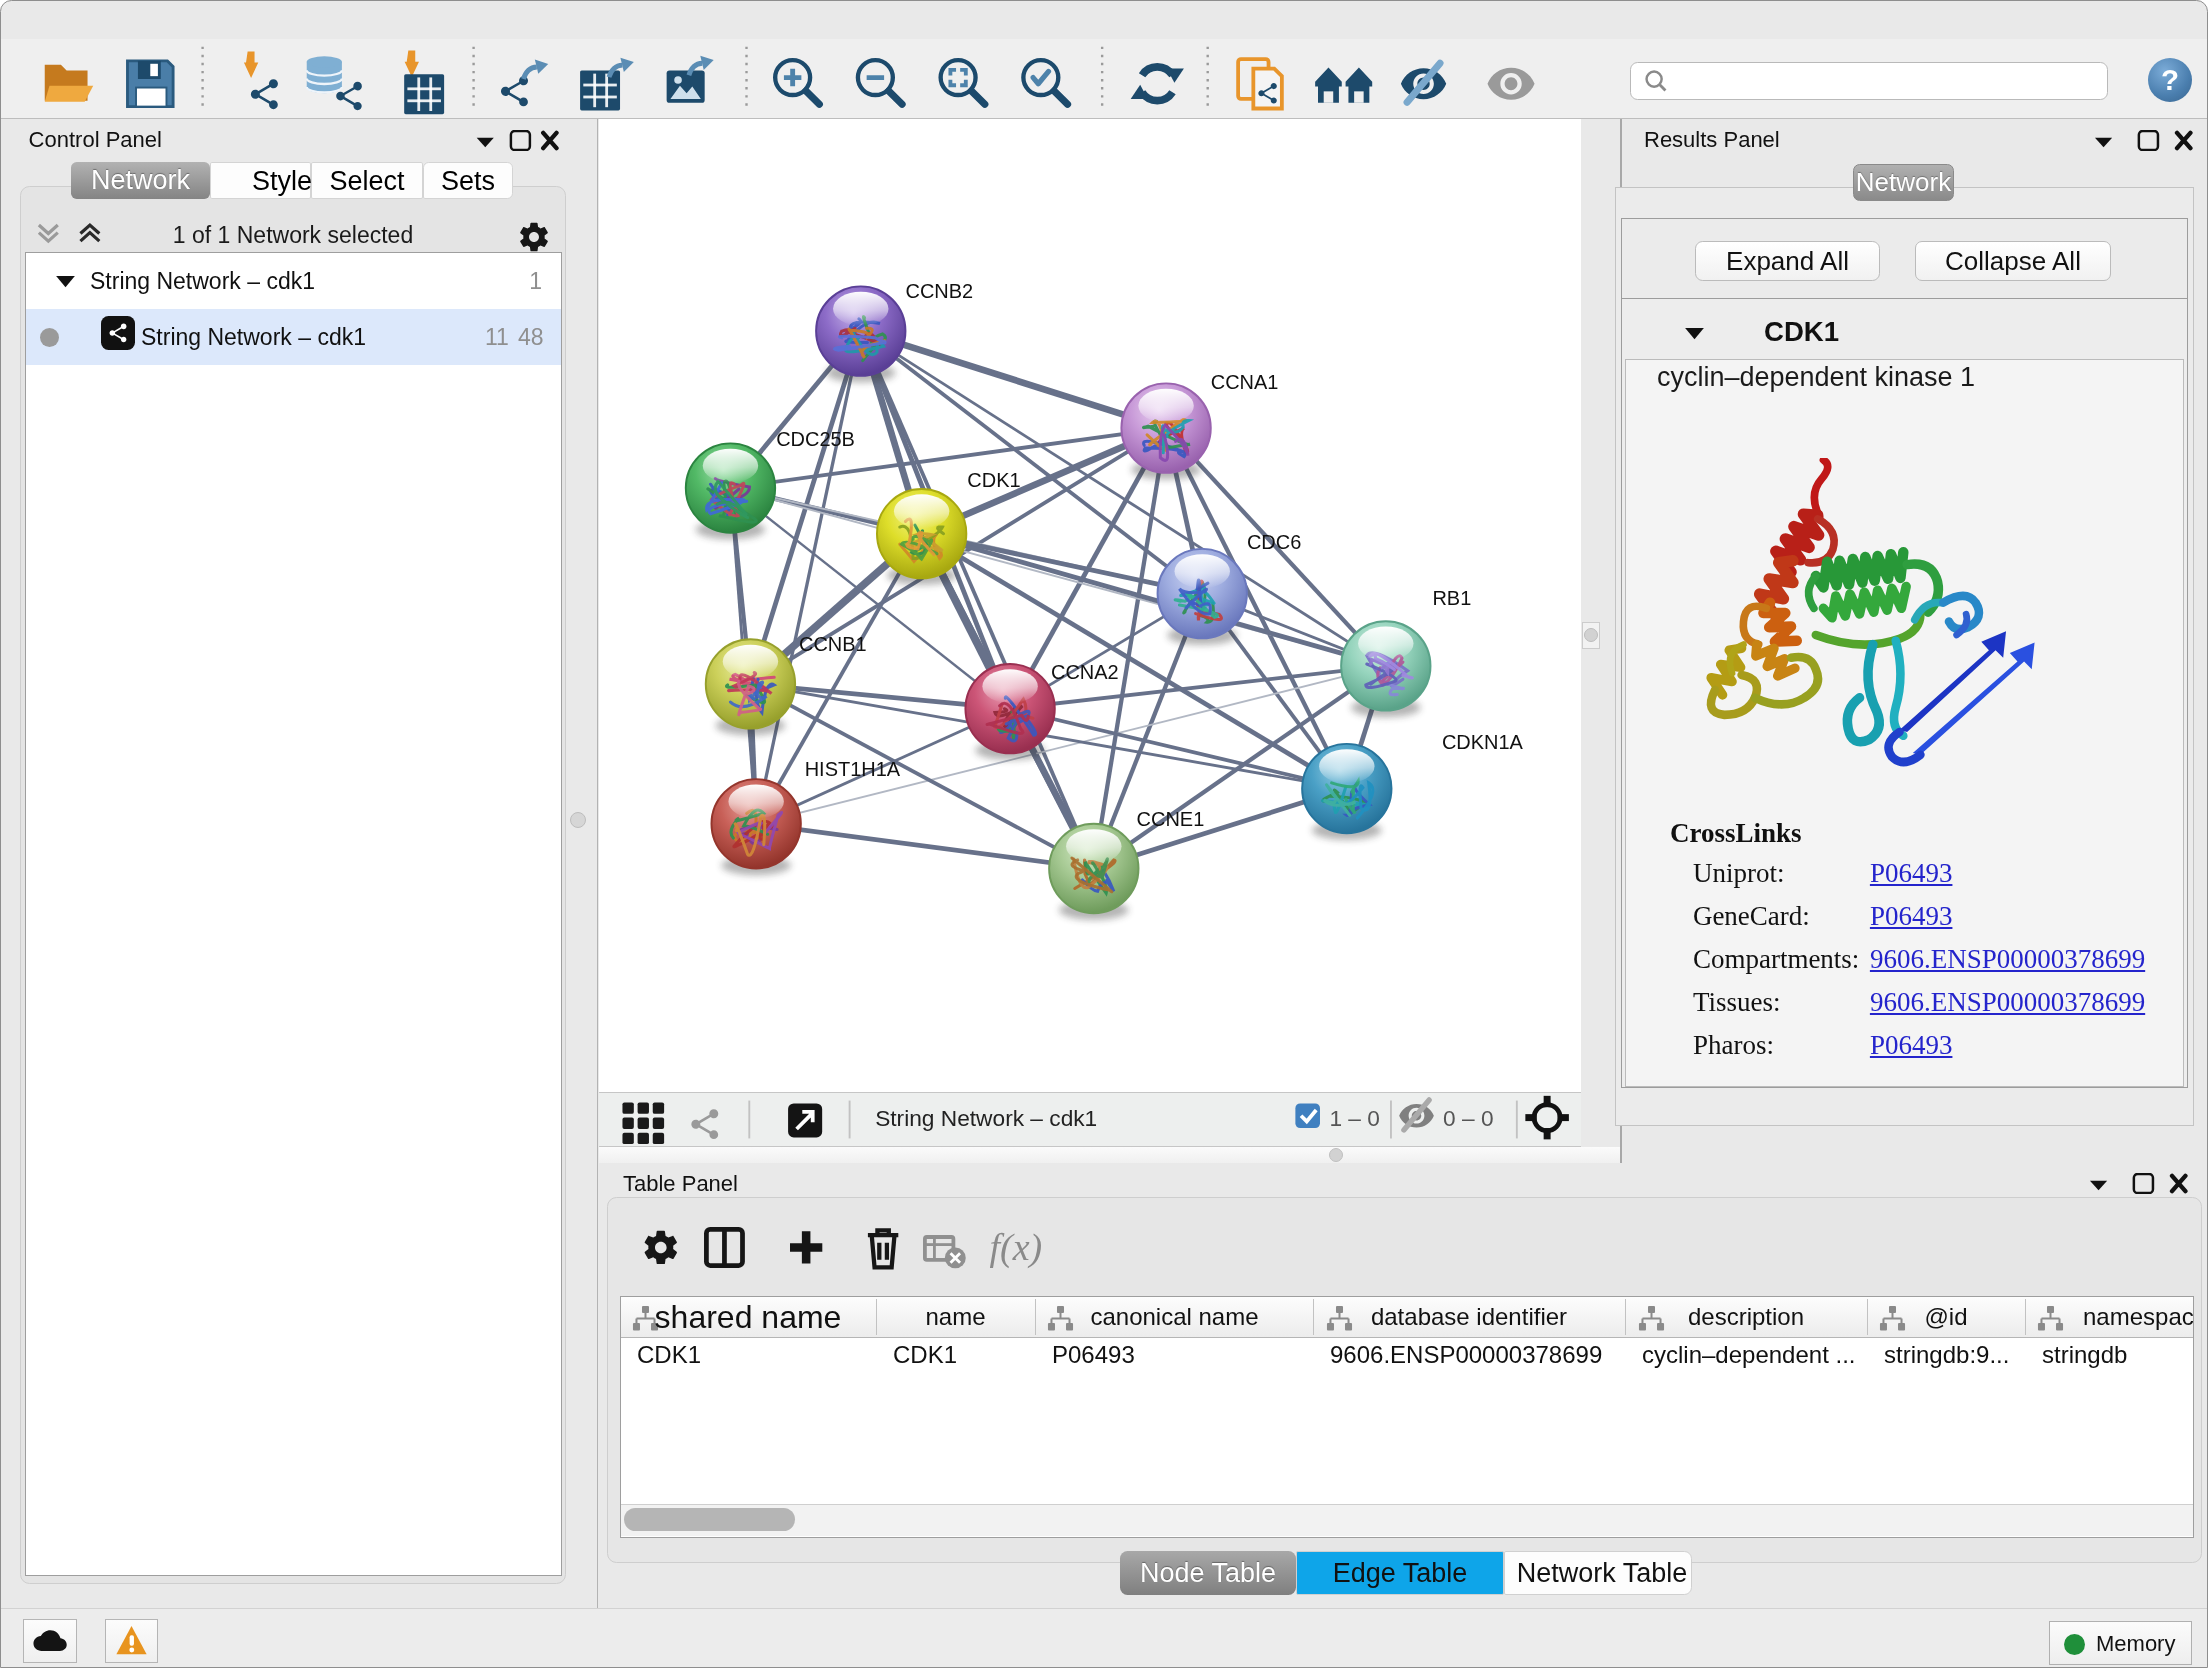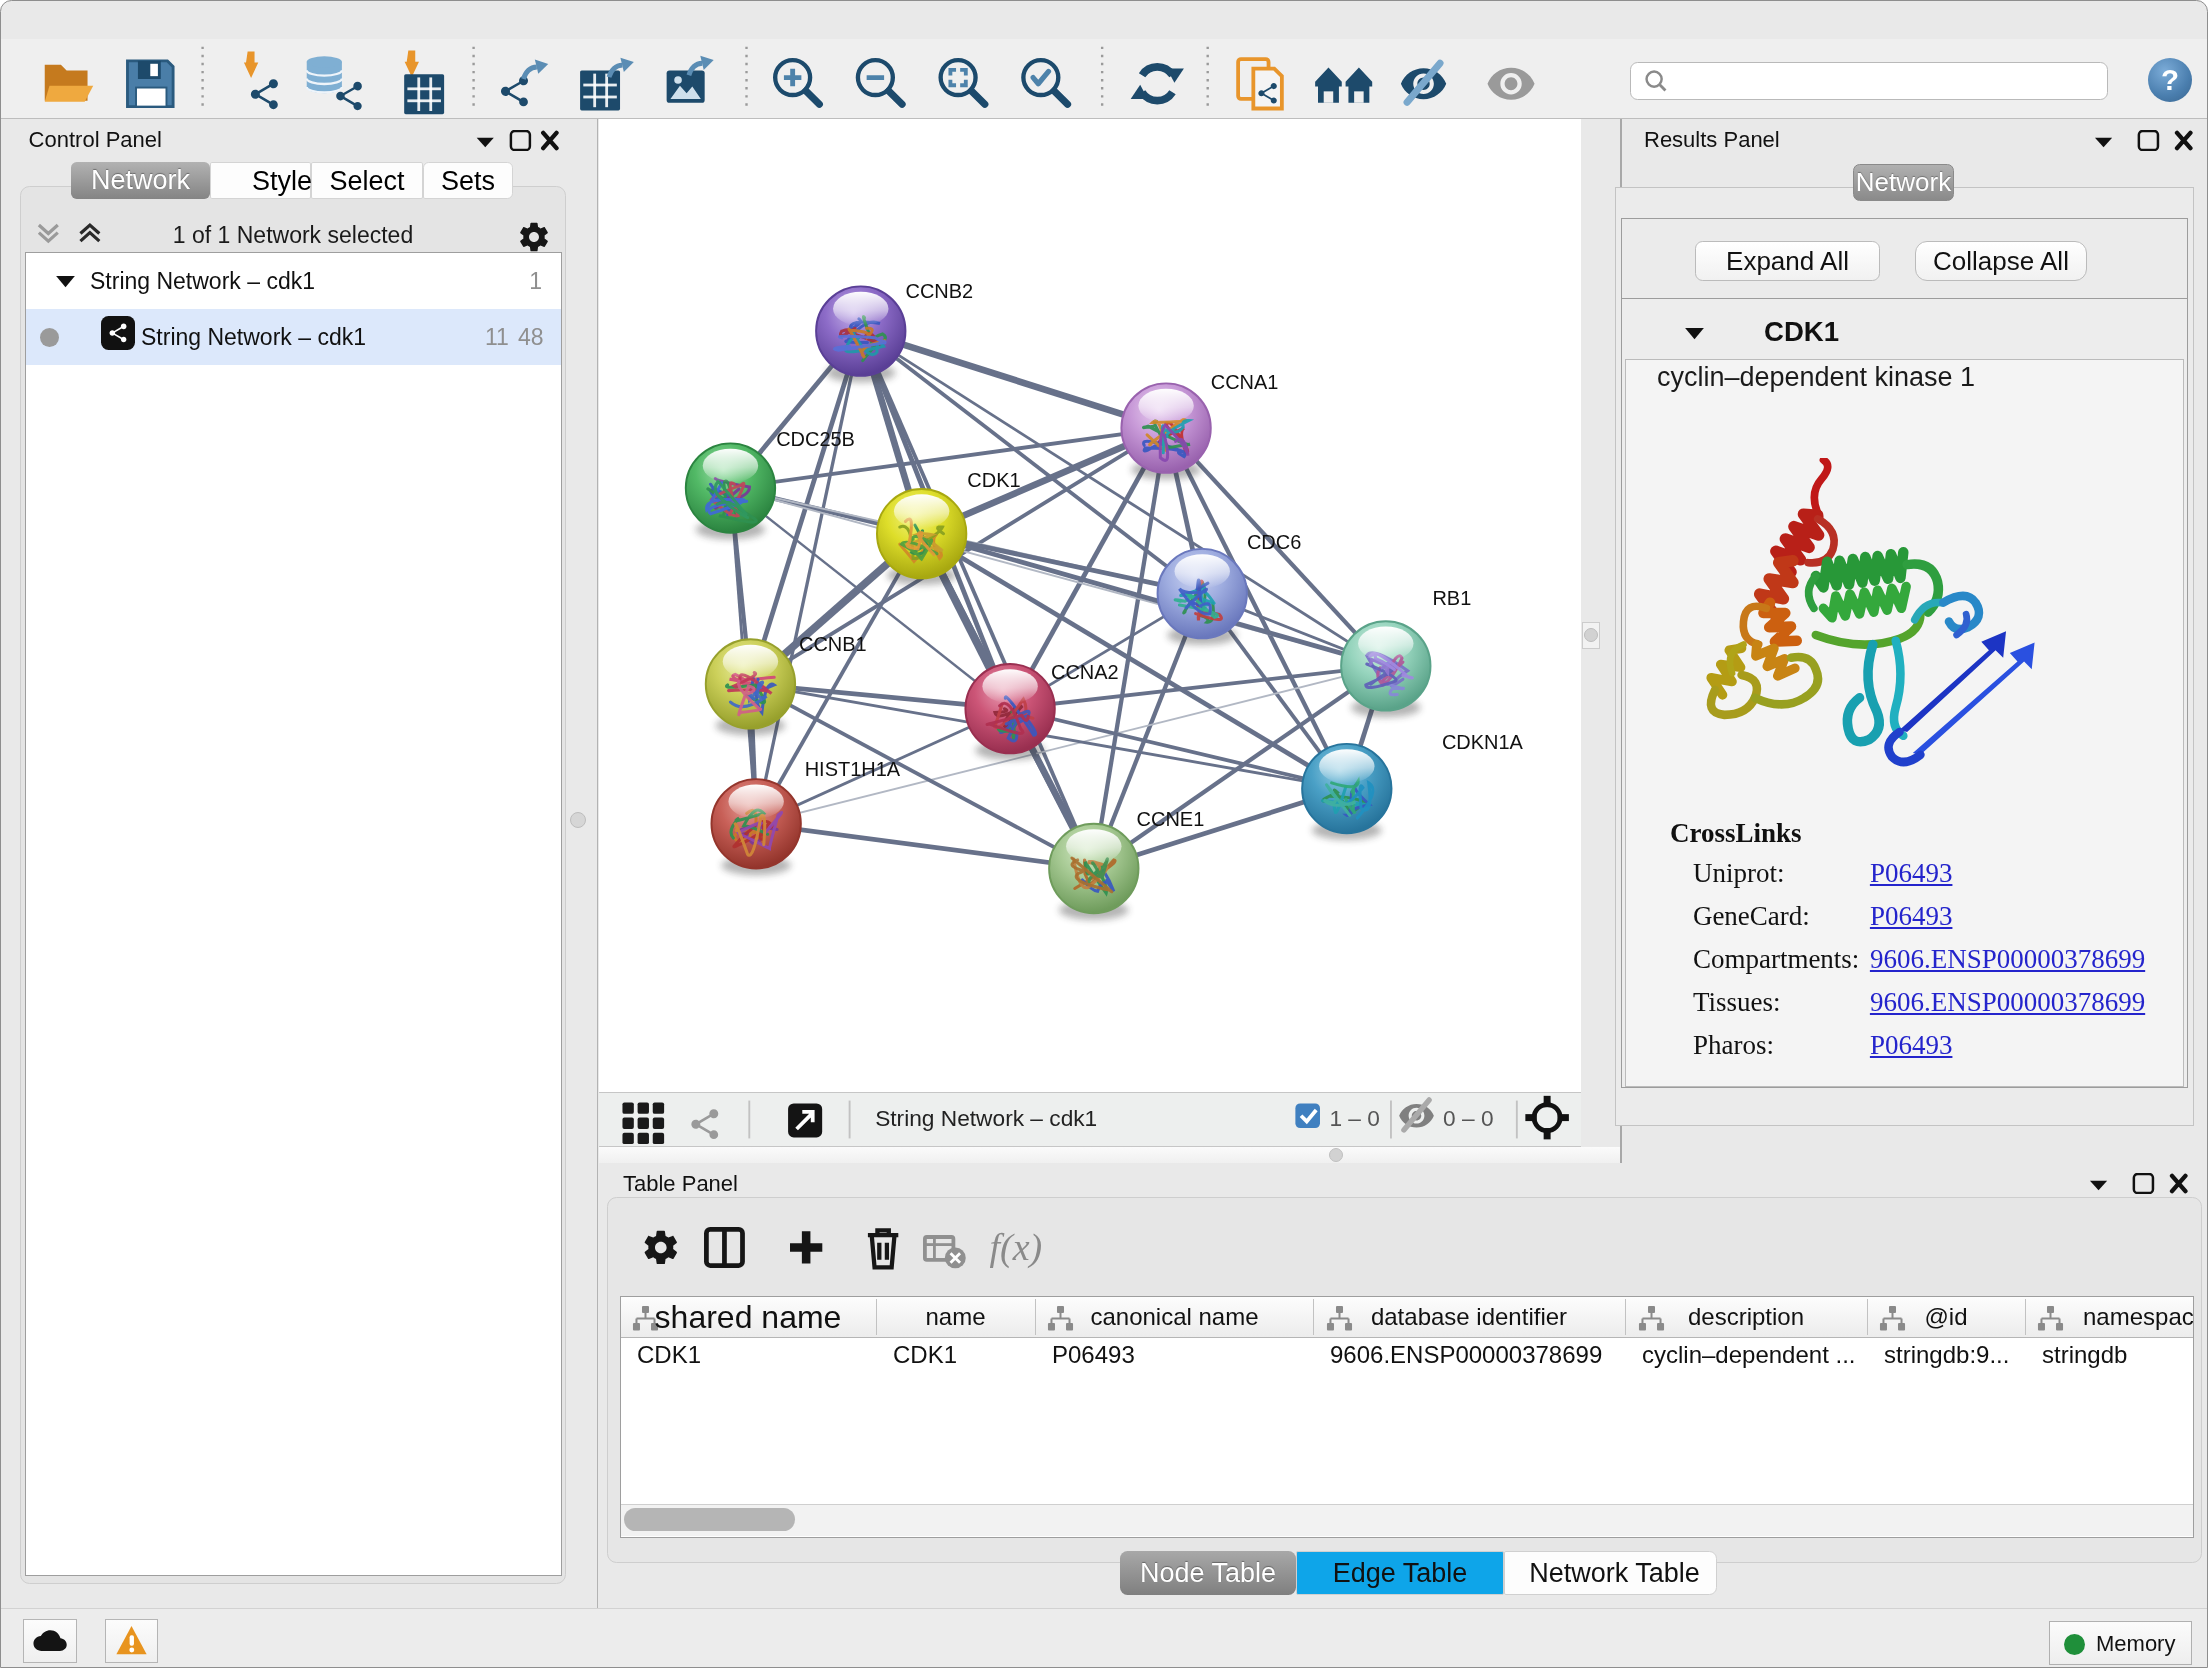--- a/index.html
+++ b/index.html
@@ -469,21 +469,21 @@
       <div class="abs hdr" style="left:22px;top:7.6px;">Results Panel</div>
       <svg class="abs" style="left:471px;top:11.4px;" width="107" height="21" viewBox="0 0 112 22">
 <path d="M2 8 l9 10 9-10 z" fill="#111"></path>
 <rect x="48" y="1" width="20" height="20" rx="4" fill="none" stroke="#111" stroke-width="2.6"></rect>
 <path d="M88 3 L102 19 M102 3 L88 19" stroke="#111" stroke-width="4.6" stroke-linecap="round"></path>
 </svg>
       <div class="abs" style="left:-6.7px;top:68px;width:579px;height:939px;background:#ebebeb;border:1px solid #c3c3c3;"></div>
       <div class="abs" style="left:231px;top:45px;width:101px;height:37px;background:linear-gradient(#b0b0b0,#8a8a8a);border:1px solid #8a8a8a;border-radius:6.7px;color:#fff;font-size:26px;text-align:center;line-height:35px;text-shadow:0 -1px 1px rgba(0,0,0,.3);">Network</div>
       <div class="abs" style="left:-1px;top:99px;width:567px;height:81px;border:1px solid #9c9c9c;">
 <div class="abs" style="left:73px;top:22px;width:185px;height:40px;background:linear-gradient(#ffffff,#f1f1f1);border:1px solid #bbbbbb;border-radius:7.6px;font-size:26px;text-align:center;line-height:38px;color:#111;">Expand All</div>
-<div class="abs" style="left:293px;top:22px;width:172px;height:40px;background:linear-gradient(#ffffff,#f1f1f1);border:1px solid #bbbbbb;border-radius:12px;font-size:26px;text-align:center;line-height:38px;color:#111;">Collapse All</div>
+<div class="abs" style="left:293px;top:22px;width:196px;height:40px;background:linear-gradient(#ffffff,#f1f1f1);border:1px solid #bbbbbb;border-radius:7px;font-size:26px;text-align:center;line-height:38px;color:#111;">Collapse All</div>
 </div>
       <div class="abs" style="left:-1px;top:179px;width:567px;height:790px;border:1px solid #9c9c9c;background:#ededed;">
 <svg class="abs" style="left:61px;top:27px;" width="23" height="15" viewBox="0 0 24 16">
           <path d="M2 2 h20 l-10 12 z" fill="#111"></path>
         </svg>
 <div class="abs" style="left:142px;top:17px;font-size:27.6px;font-weight:bold;color:#111;">CDK1</div>
 <div class="abs" style="left:2.9px;top:60px;width:559px;height:728px;background:#f4f4f4;border:1px solid #bbbbbb;">
 <div class="abs" style="left:31px;top:1.9px;font-size:27px;color:#1a1a1a;">cyclin–dependent kinase 1</div>
 <div class="abs" style="left:49px;top:98px;">
             <svg width="371" height="314" viewBox="0 0 390 330" xmlns="http://www.w3.org/2000/svg" style="position:absolute;left:0;top:0">
@@ -627,21 +627,21 @@
       <div class="abs" style="left:453px;top:178px;width:260px;height:34px;overflow:hidden;font-size:24px;color:#111;white-space:nowrap;">P06493</div>
       <div class="abs" style="left:731px;top:178px;width:293px;height:34px;overflow:hidden;font-size:24px;color:#111;white-space:nowrap;">9606.ENSP00000378699</div>
       <div class="abs" style="left:1043px;top:178px;width:223px;height:34px;overflow:hidden;font-size:24px;color:#111;white-space:nowrap;">cyclin–dependent ...</div>
       <div class="abs" style="left:1285px;top:178px;width:139px;height:34px;overflow:hidden;font-size:24px;color:#111;white-space:nowrap;">stringdb:9...</div>
       <div class="abs" style="left:1443px;top:178px;width:150px;height:34px;overflow:hidden;font-size:24px;color:#111;white-space:nowrap;">stringdb</div>
       <div class="abs" style="left:22px;top:341px;width:1572px;height:32px;background:#f2f2f2;border-top:1px solid #cfcfcf;"></div>
       <div class="abs" style="left:25px;top:345px;width:171px;height:23px;background:#b5b5b5;border-radius:11.4px;"></div>
       <div class="abs" style="left:521px;top:388px;height:44px;display:flex;font-size:27px;">
 <div style="width:176px;background:linear-gradient(#a8a8a8,#7f7f7f);color:#fff;border-radius:7.6px;text-align:center;line-height:44px;text-shadow:0 -1px 1px rgba(0,0,0,.35);">Node Table</div>
 <div style="width:208px;background:#0ea5e9;border:1px solid #d0d0d0;border-radius:1.9px;text-align:center;line-height:42px;color:#111;">Edge Table</div>
-<div style="width:213px;background:#fdfdfd;border:1px solid #d0d0d0;border-radius:1.9px 7.6px 7.6px 1.9px;text-align:center;line-height:42px;color:#111;padding-left:8px;">Network Table</div>
+<div style="width:188px;background:#fdfdfd;border:1px solid #d0d0d0;border-radius:1.9px 7.6px 7.6px 1.9px;text-align:center;line-height:42px;color:#111;padding-left:8px;">Network Table</div>
 </div>
     </div>
     <div class="abs" style="left:0;top:1607px;width:2208px;height:61px;background:#ececec;border-top:1px solid #d2d2d2;">
       <div class="abs" style="left:22px;top:9.5px;width:54px;height:44px;background:linear-gradient(#fcfcfc,#efefef);border:1px solid #b5b5b5;">
 <svg width="52" height="42" viewBox="0 0 55 44">
           <g transform="translate(10,9)">
             <path d="M28 10 C27 5 22.6 1.5 17.5 1.5 13.2 1.5 9.4 4 7.6 7.6 3.1 8.1 0 11.4 0 15.4 0 20 3.8 23 8.5 23 h19 c3.9 0 7-2.6 7-6.3 0-3.7-2.9-6.4-6.5-6.7z" fill="#141414" transform="scale(1.02)"></path>
           </g>
         </svg>
 </div>

